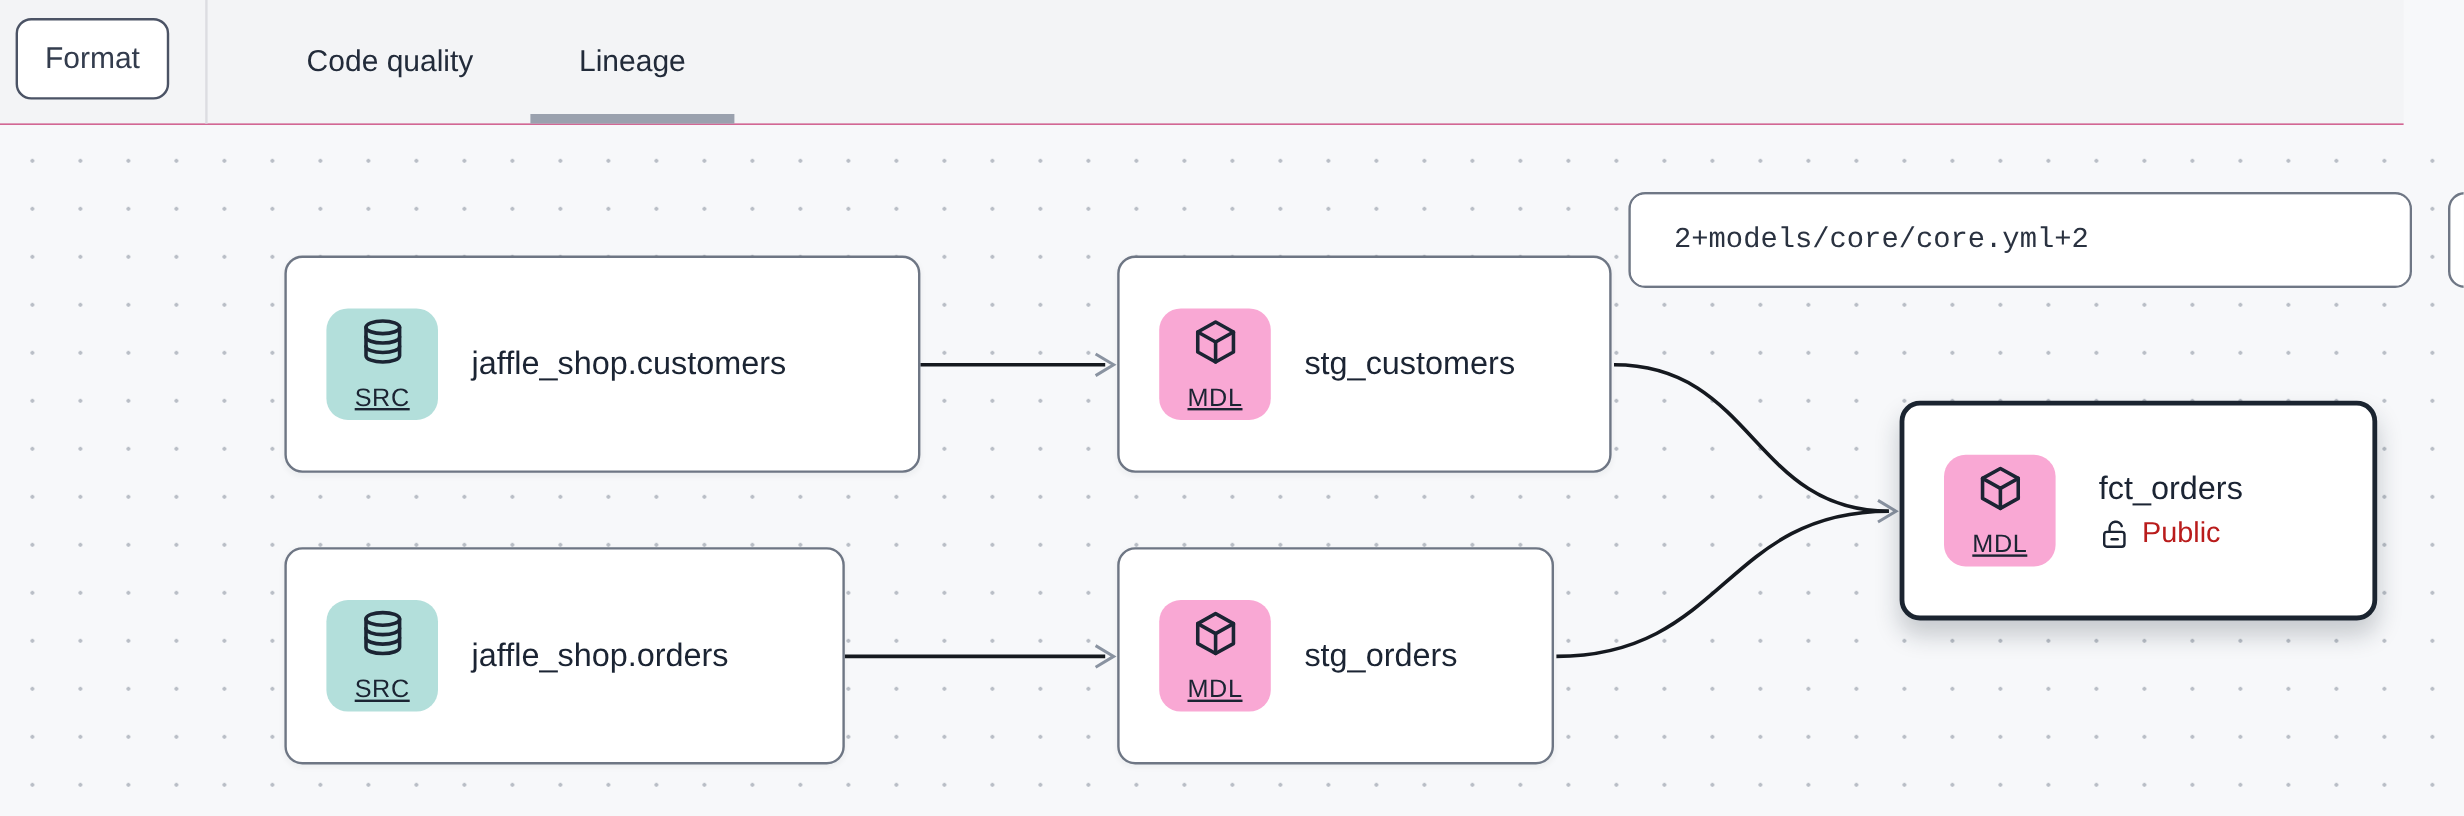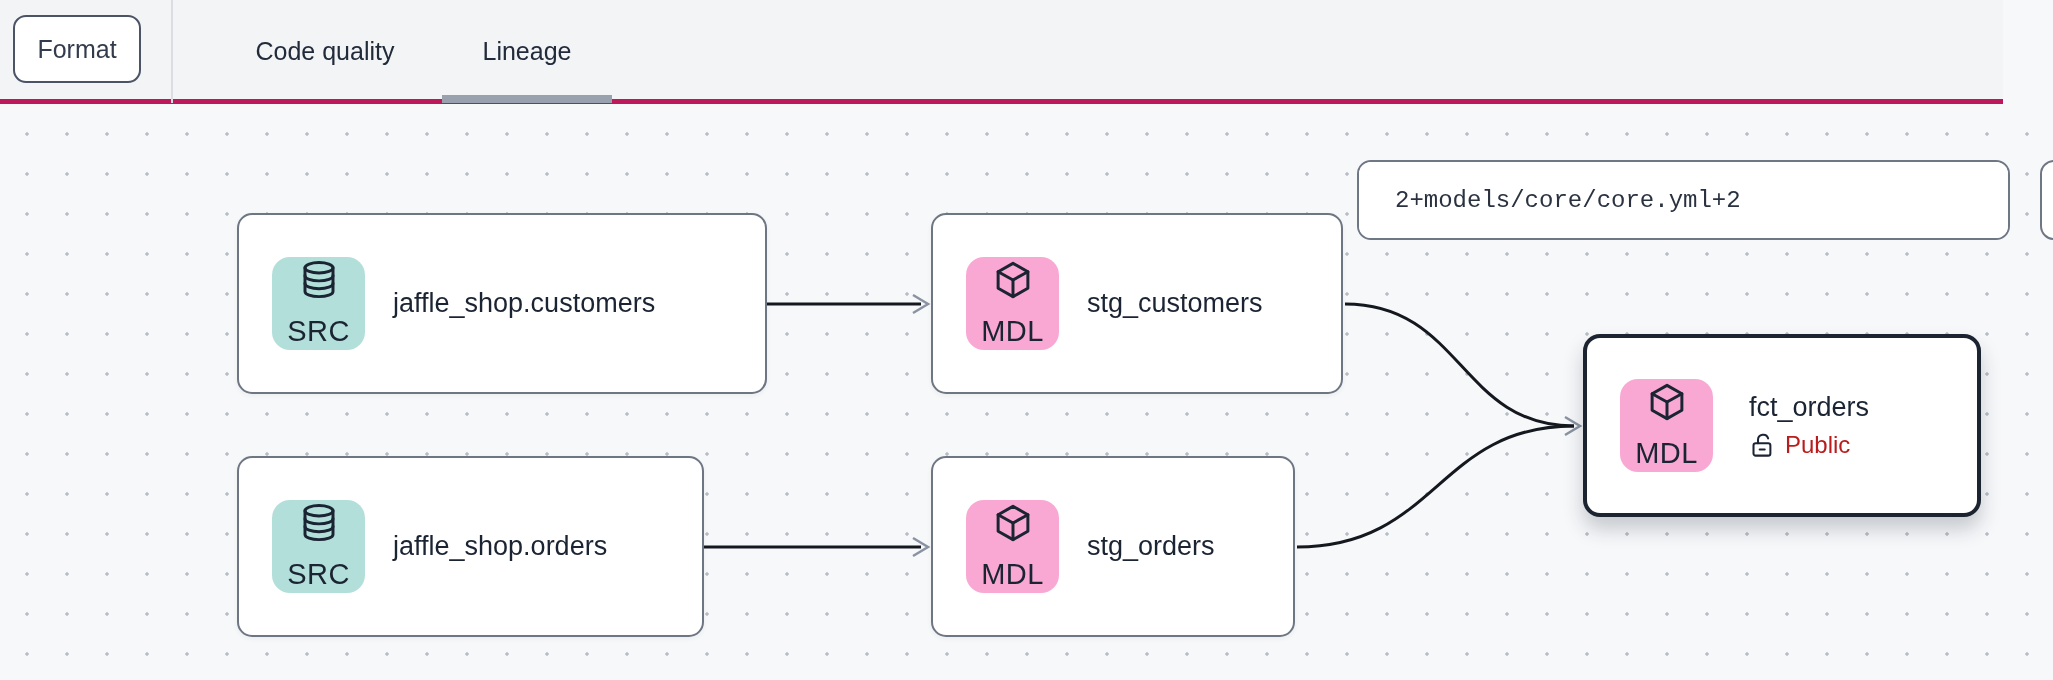--- a/index.html
+++ b/index.html
@@ -4,21 +4,21 @@
 <style>
   html,body{margin:0;padding:0;}
   body{
     width:2053px;height:680px;position:relative;overflow:hidden;
     font-family:"Liberation Sans",sans-serif;
     background:#f7f8fa;color:#1b2433;
   }
   
   .topbar{
     position:absolute;left:0;top:0;width:2003px;height:104px;
-    background:#f3f4f6;border-bottom:5px solid #be185d;box-sizing:border-box;
+    background:#f3f4f6;border-bottom:1px solid #be185d;box-sizing:border-box;
   }
   .format-btn{
     position:absolute;left:13px;top:15px;width:128px;height:68px;
     background:#ffffff;border:2px solid #4b5365;border-radius:13px;
     font-family:"Liberation Sans",sans-serif;font-size:25px;color:#333c4d;
     display:flex;align-items:center;justify-content:center;cursor:pointer;
   }
   .topbar-divider{
     position:absolute;left:171px;top:0;width:2px;height:103px;background:#dcdde1;
   }
@@ -50,21 +50,21 @@
     box-shadow:0 12px 20px rgba(25,35,50,.22);
   }
   .badge{
     width:93px;height:93px;border-radius:18px;flex:0 0 auto;
     display:flex;flex-direction:column;align-items:center;justify-content:center;
     color:#1b2433;
   }
   .badge.src{background:#b3dfdb;}
   .badge.mdl{background:#f9a8d4;}
   .badge svg{width:42px;height:42px;display:block;}
-  .badge .badge-label{font-size:29px;margin-top:14px;letter-spacing:.5px;}
+  .badge .badge-label{font-size:21px;margin-top:14px;letter-spacing:.5px;text-decoration:underline;}
   .node-title{font-size:27px;color:#1b2433;margin-left:28px;white-space:nowrap;}
   .node-text-col{margin-left:36px;display:flex;flex-direction:column;gap:8px;}
   .node-text-col .node-title{margin-left:0;}
   .access-row{display:flex;align-items:center;gap:9px;font-size:24px;color:#b91c1c;}
   .access-row svg{width:27px;height:27px;display:block;}
   
   .graph-controls{
     position:absolute;left:1357px;top:56px;width:653px;height:80px;
     border:2px solid #6f7785;border-radius:14px;background:#ffffff;
     display:flex;box-sizing:border-box;overflow:hidden;

